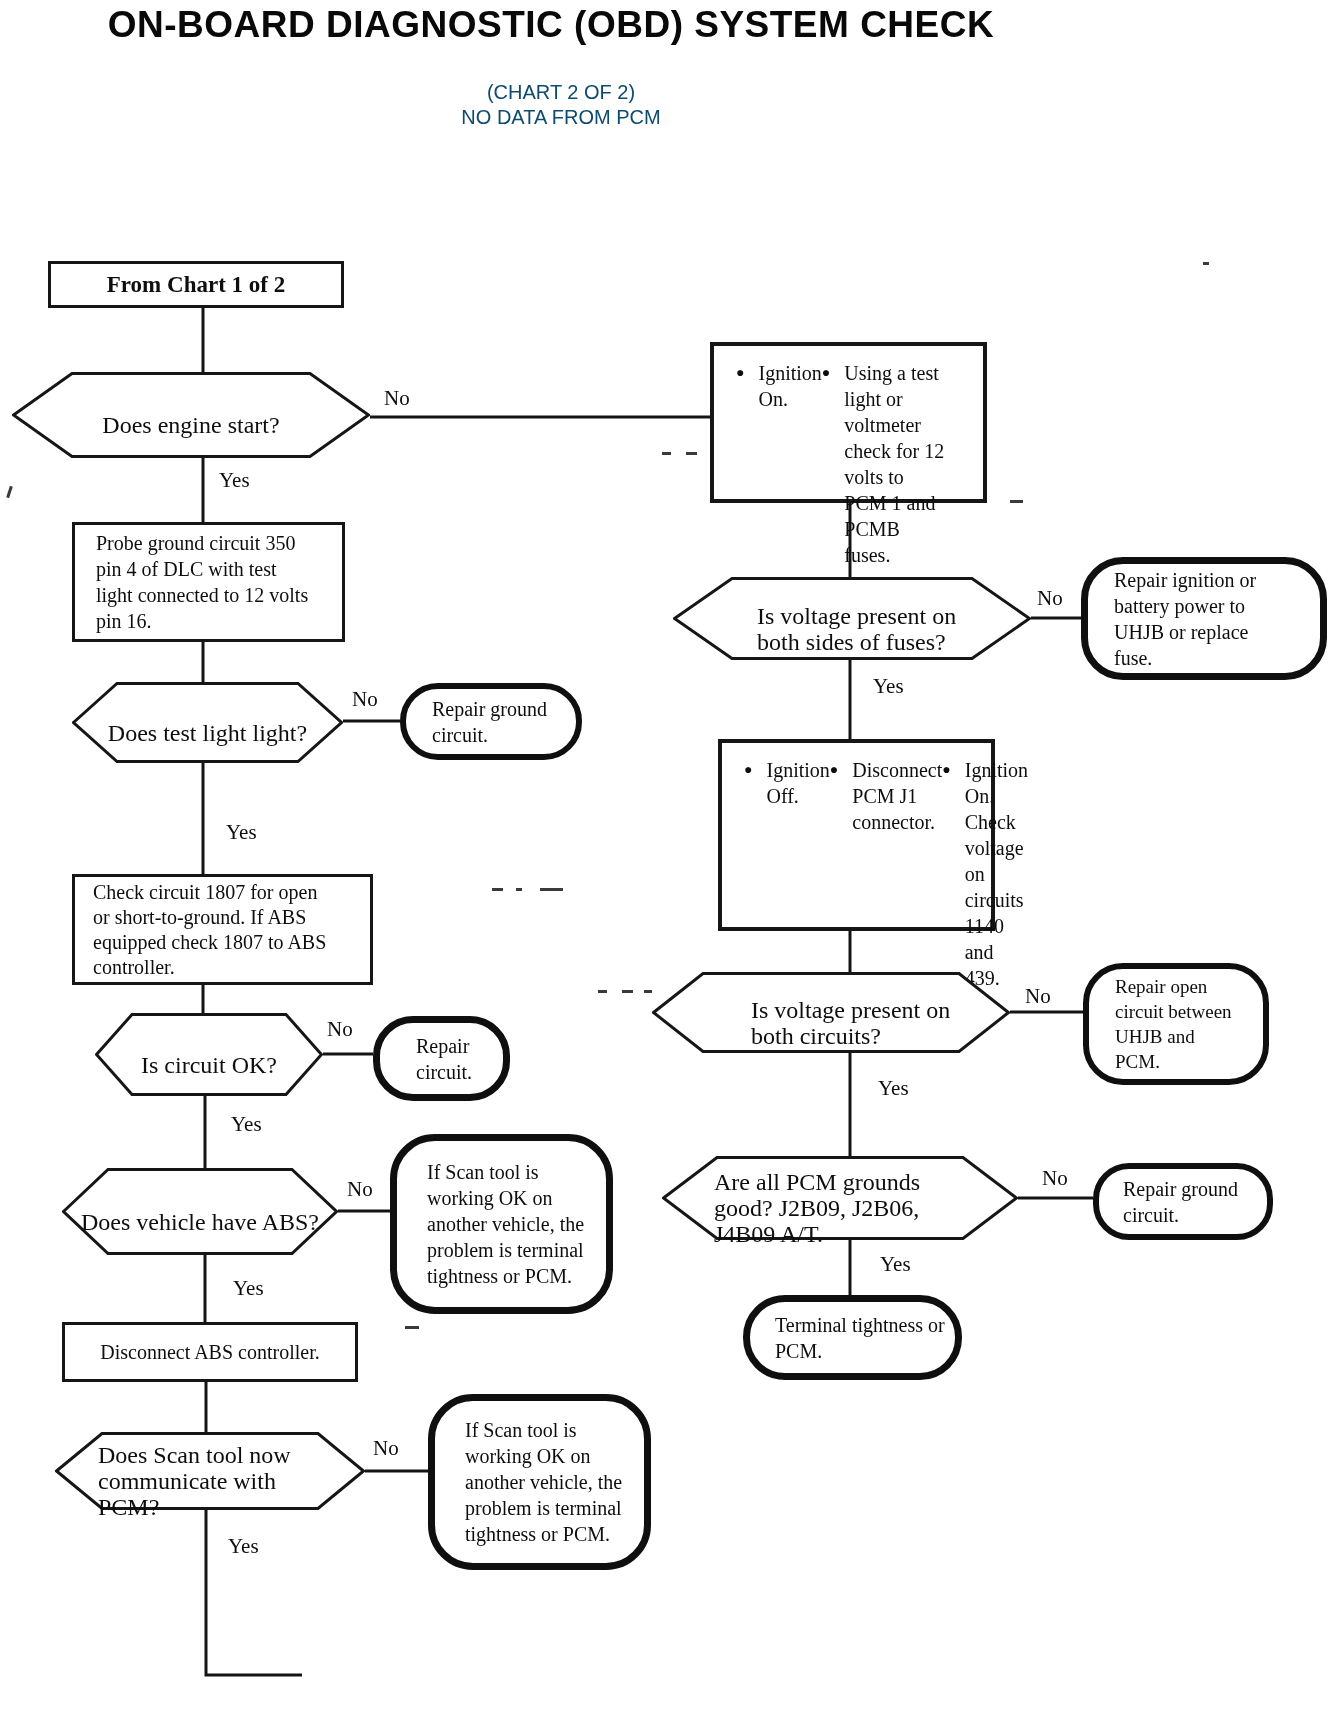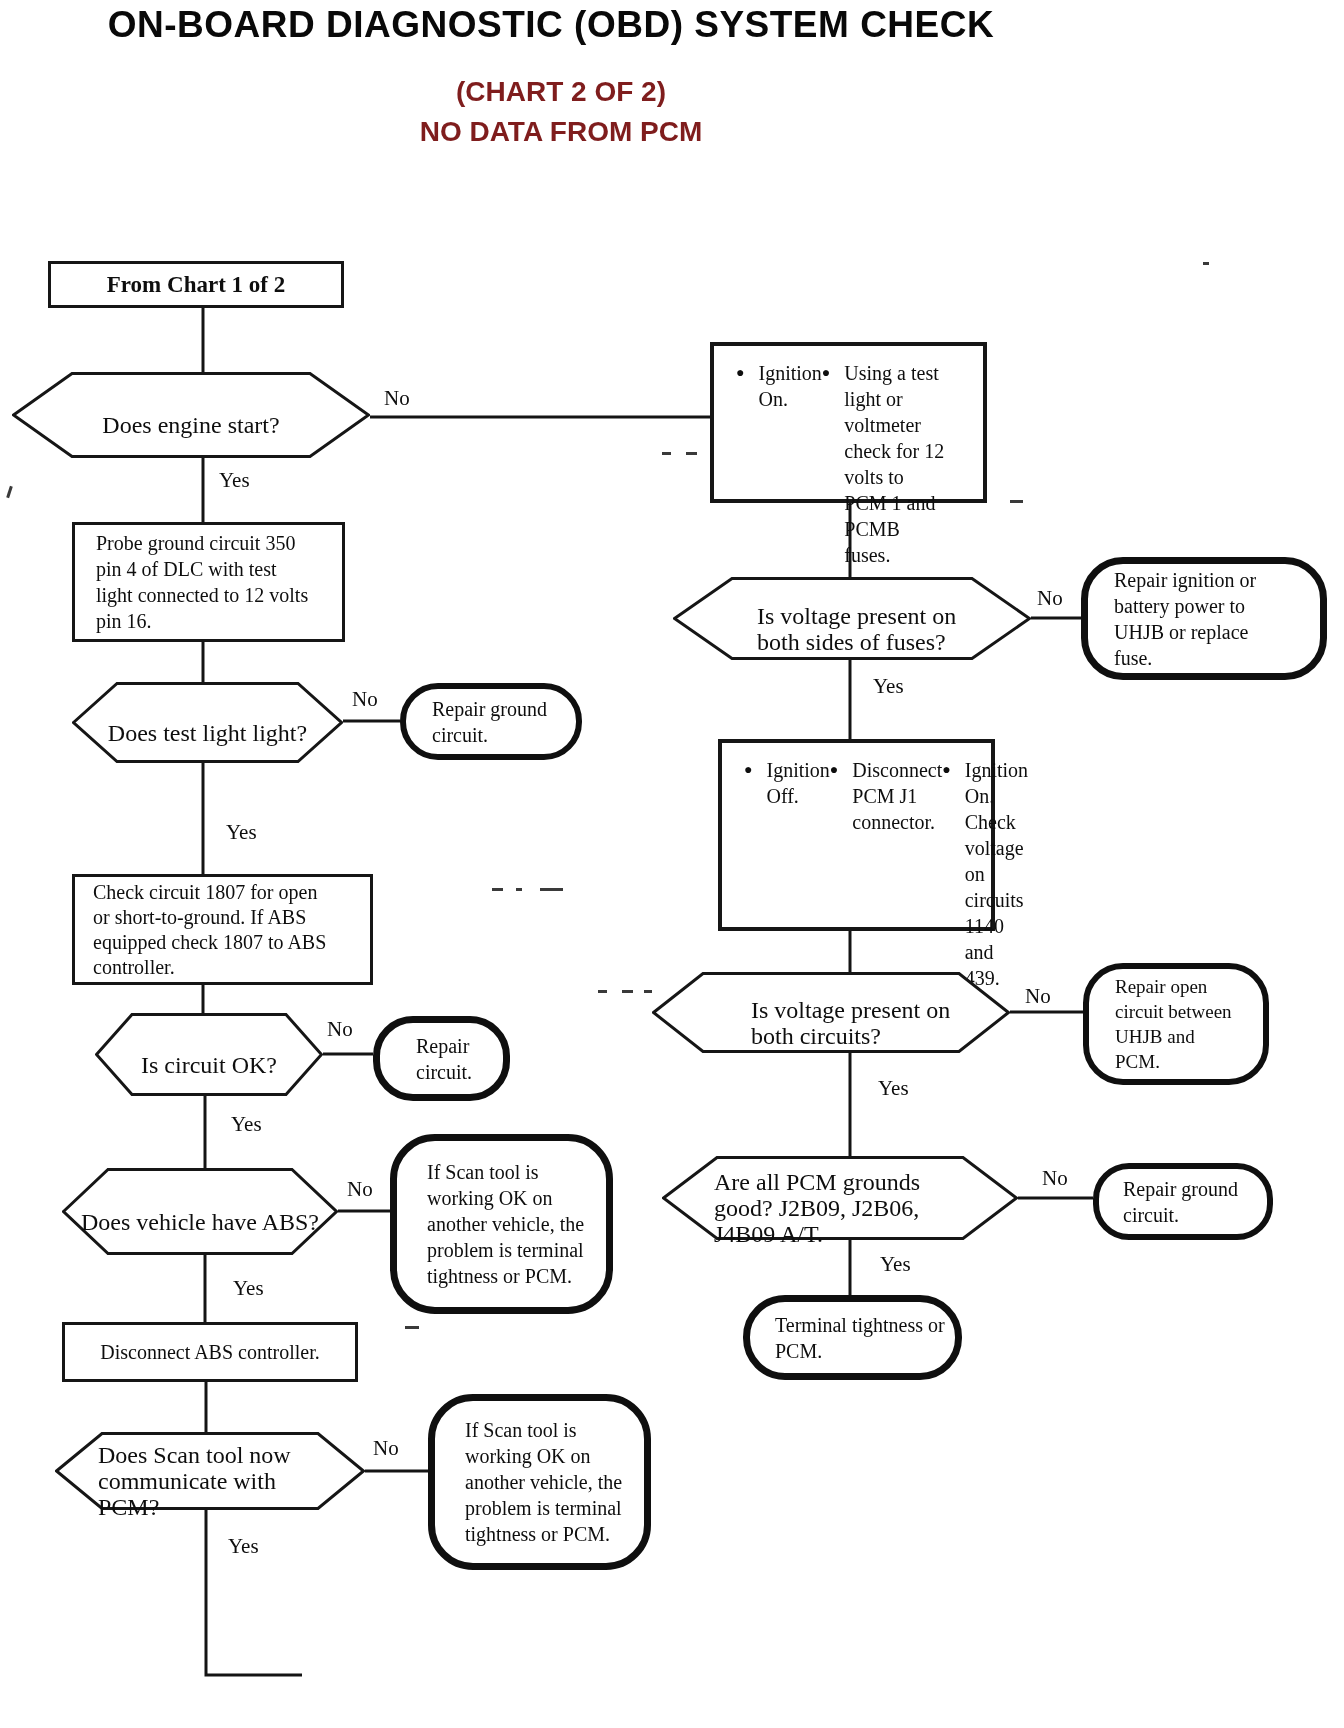--- a/index.html
+++ b/index.html
@@ -7,22 +7,22 @@
     position:relative; width:1344px; height:1728px; background:#ffffff;
     font-family:"Liberation Serif", serif; color:#0e0e0e; overflow:hidden;
   }
   .ttl {
     position:absolute; left:0; width:1102px; text-align:center;
     font-family:"Liberation Sans", sans-serif; font-weight:bold;
     font-size:37px; line-height:42px; letter-spacing:0.5px; color:#090909;
   }
   .sub {
     position:absolute; left:0; width:1122px; text-align:center;
-    font-family:"Liberation Sans", sans-serif; font-weight:bold;
-    font-size:28px; line-height:32px; color:#7f1d1d;
+    font-family:"Liberation Sans", sans-serif; font-weight:normal;
+    font-size:20px; line-height:32px; color:#0c4a6e;
   }
   .node { position:absolute; box-sizing:border-box; background:#fff;
           font-size:20px; line-height:26px; color:#0e0e0e; }
   .box  { border:3px solid #161616; }
   .stad { border:6px solid #0f0f0f; }
   .center  { display:flex; align-items:center; justify-content:center; text-align:left; }
   .vcenter { display:flex; flex-direction:column; justify-content:center; text-align:left; }
   .hexwrap { position:absolute; }
   .hexwrap svg { position:absolute; left:0; top:0; width:100%; height:100%; display:block; }
   .hextxt { position:absolute; left:0; top:0; right:0; bottom:0;
@@ -36,21 +36,21 @@
   .artifact { position:absolute; background:#3a3a3a; }
   svg.wires { position:absolute; left:0; top:0; pointer-events:none; }
 </style>
 </head>
 <body>
 
 <div id="canvas">
 
   <div class="ttl" style="top:4px;">ON-BOARD DIAGNOSTIC (OBD) SYSTEM CHECK</div>
   <div class="sub" style="top:76px;">(CHART 2 OF 2)</div>
-  <div class="sub" style="top:116px;text-align:center;">NO DATA FROM PCM</div>
+  <div class="sub" style="top:101px;text-align:center;">NO DATA FROM PCM</div>
 
   <svg class="wires" width="1344" height="1728" viewBox="0 0 1344 1728">
     <g stroke="#141414" stroke-width="3" fill="none">
       <path d="M203 308 V372"></path>
       <path d="M203 458 V522"></path>
       <path d="M203 642 V682"></path>
       <path d="M203 763 V874"></path>
       <path d="M203 985 V1013"></path>
       <path d="M205 1096 V1168"></path>
       <path d="M205 1255 V1322"></path>

